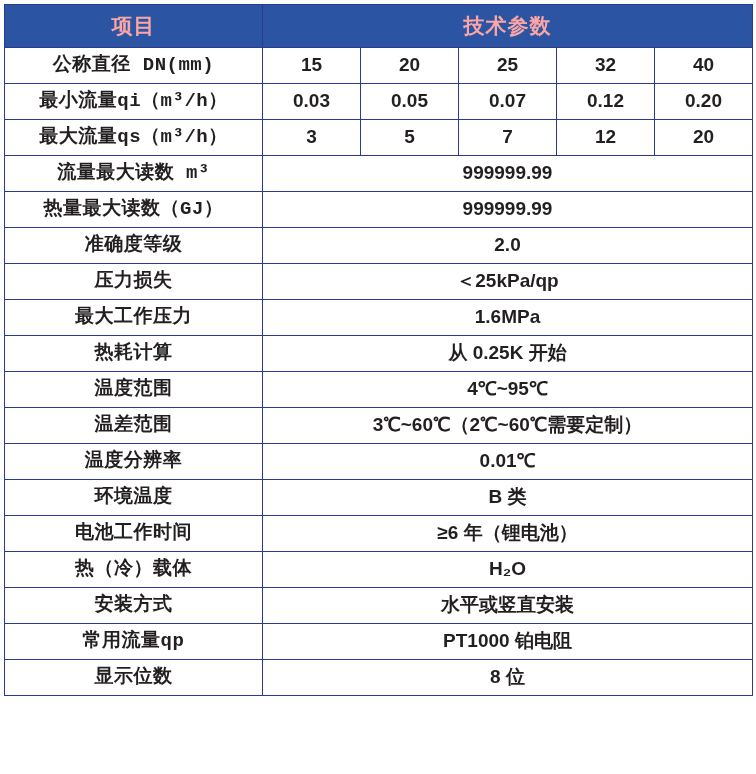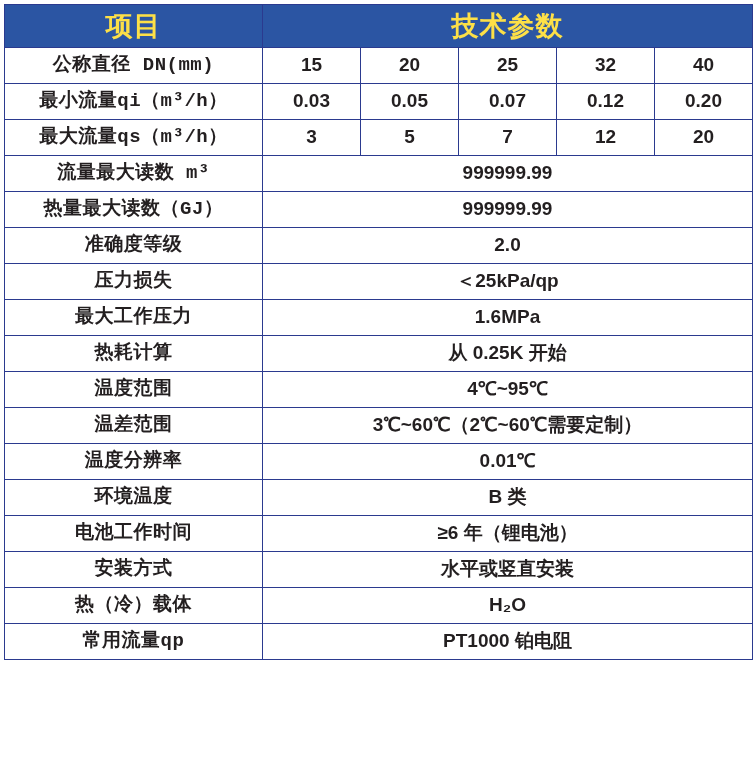--- a/index.html
+++ b/index.html
@@ -25,22 +25,22 @@
     vertical-align: middle;
     font-size: 19px;
     font-weight: bold;
     color: #231f20;
     padding: 0;
     height: 35px;
     line-height: 1.2;
   }
   #spec-table thead th {
     background: #2b55a3;
-    color: #fde047;
-    font-size: 27px;
+    color: #fca5a5;
+    font-size: 21px;
     height: 42px;
     letter-spacing: 1px;
   }
   td.label-cell {
     font-size: 19px;
     letter-spacing: 0.5px;
     font-family: Liberation Mono, monospace;
   }
   td.value-cell {
     font-size: 19px;
@@ -130,25 +130,29 @@
     </tr>
     <tr>
       <td class="label-cell">环境温度</td>
       <td class="value-cell" colspan="5">B 类</td>
     </tr>
     <tr>
       <td class="label-cell">电池工作时间</td>
       <td class="value-cell" colspan="5">≥6 年（锂电池）</td>
     </tr>
     <tr>
+      <td class="label-cell">热（冷）载体</td>
+      <td class="value-cell" colspan="5">H₂O</td>
+    </tr>
+    <tr>
       <td class="label-cell">安装方式</td>
       <td class="value-cell" colspan="5">水平或竖直安装</td>
-    </tr>
-    <tr>
-      <td class="label-cell">热（冷）载体</td>
-      <td class="value-cell" colspan="5">H₂O</td>
     </tr>
     <tr>
       <td class="label-cell">常用流量qp</td>
       <td class="value-cell" colspan="5">PT1000 铂电阻</td>
     </tr>
+    <tr>
+      <td class="label-cell">显示位数</td>
+      <td class="value-cell" colspan="5">8 位</td>
+    </tr>
   </tbody>
 </table>
 
 </body></html>

